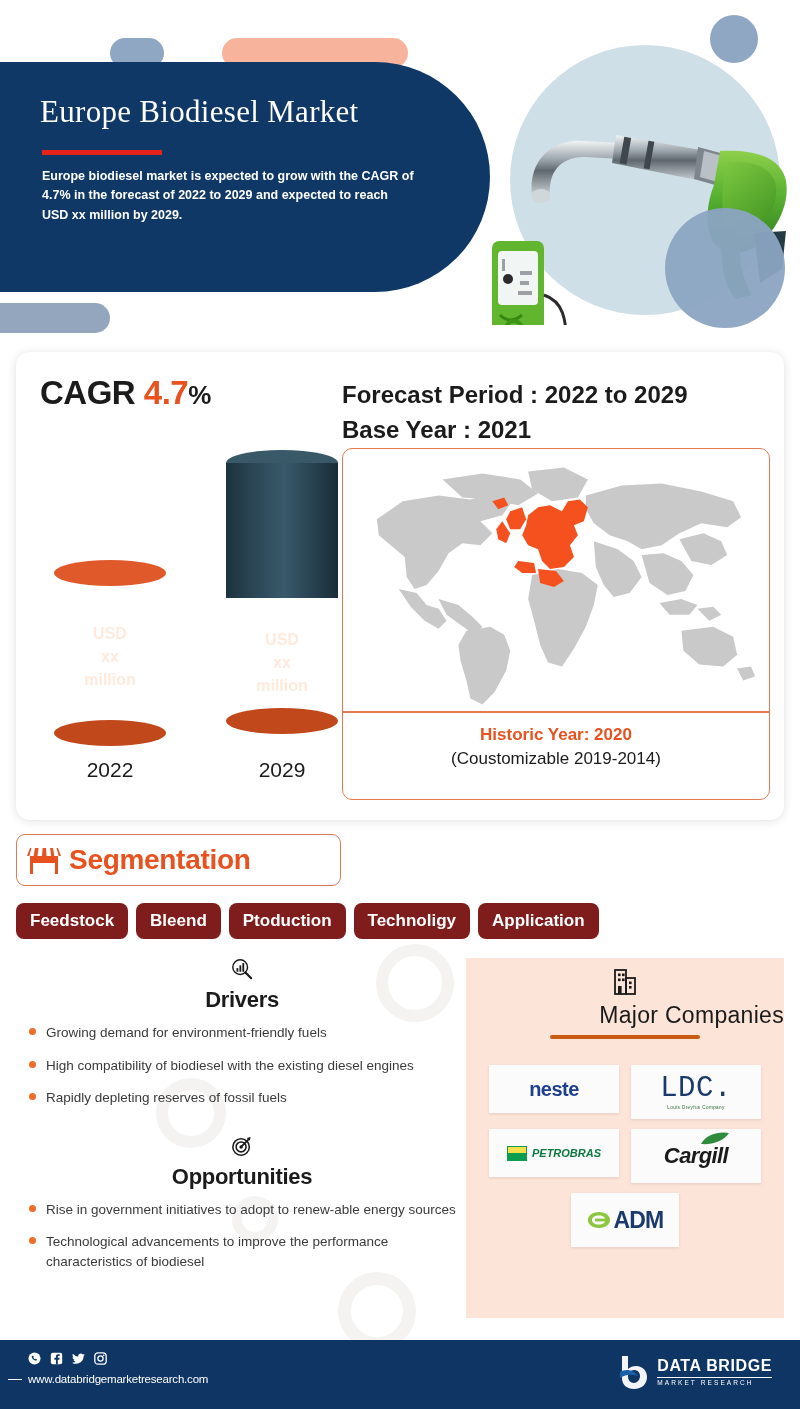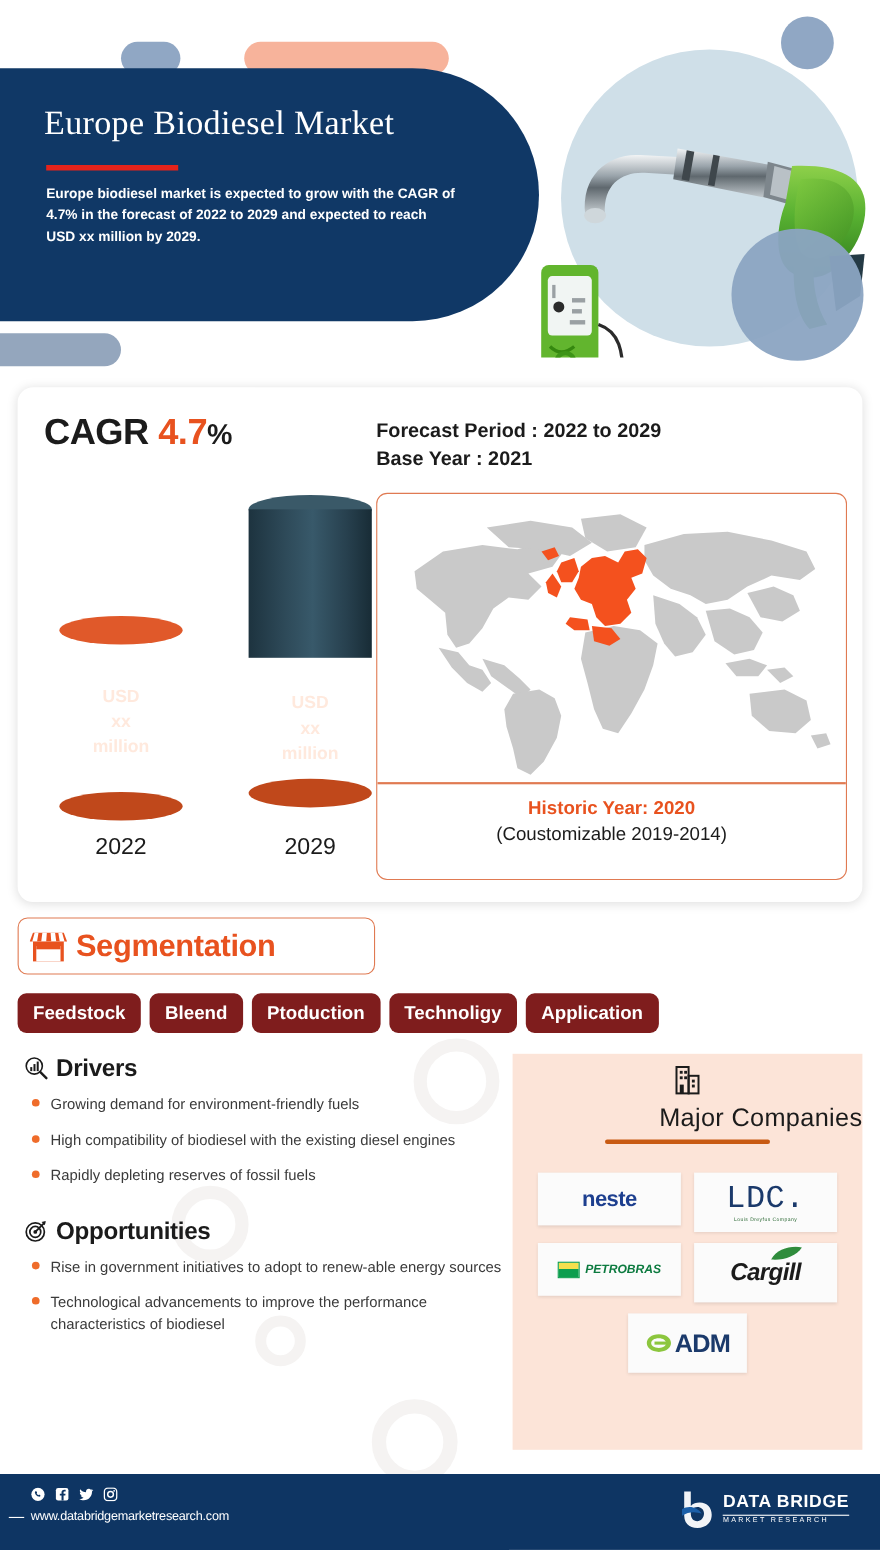--- a/index.html
+++ b/index.html
@@ -71,21 +71,21 @@
   }
   .cagr-label{
     position:absolute; left:24px; top:22px;
     font-size:33px; font-weight:bold; color:#1b1b1b; letter-spacing:-.5px;
   }
   .cagr-value{ color:#e8521f; }
   .cagr-pct{ color:#1b1b1b; font-size:26px; }
 
   .forecast{
     position:absolute; left:326px; top:26px;
-    font-size:18px; font-weight:bold; color:#1b1b1b; line-height:1.45;
+    font-size:24px; font-weight:bold; color:#1b1b1b; line-height:1.45;
   }
 
   
   .bar-wrap{ position:absolute; }
   .cyl{ position:absolute; }
   .cyl .body{ position:absolute; left:0; width:100%; }
   .cyl .cap{
     position:absolute; left:0; width:100%; height:26px; border-radius:50%;
   }
   .bar-caption{
@@ -128,21 +128,21 @@
     position:absolute; left:16px; top:903px; width:768px;
     display:flex; gap:8px; z-index:5;
   }
   .seg-tab{
     background:#7f1d1d; color:#fff; font-size:17px; font-weight:bold;
     padding:8px 14px; border-radius:8px; white-space:nowrap;
   }
 
   
   .left-col{ position:absolute; left:22px; top:958px; width:440px; z-index:5; }
-  .sec-head{ display:flex; align-items:center; gap:7px; margin-bottom:10px; }
+  .sec-head{ display:flex; align-items:center; gap:7px; margin-bottom:10px;flex-direction:column; }
   .sec-head-text{ font-size:22px; font-weight:bold; color:#1b1b1b; letter-spacing:-.3px; }
   ul.bullets{ list-style:none; }
   ul.bullets li{
     position:relative; padding-left:24px; margin-bottom:13px;
     font-size:13.5px; line-height:1.45; color:#3a3a3a;
   }
   ul.bullets li::before{
     content:""; position:absolute; left:7px; top:5px;
     width:7px; height:7px; border-radius:50%; background:#ef6c2a;
   }

